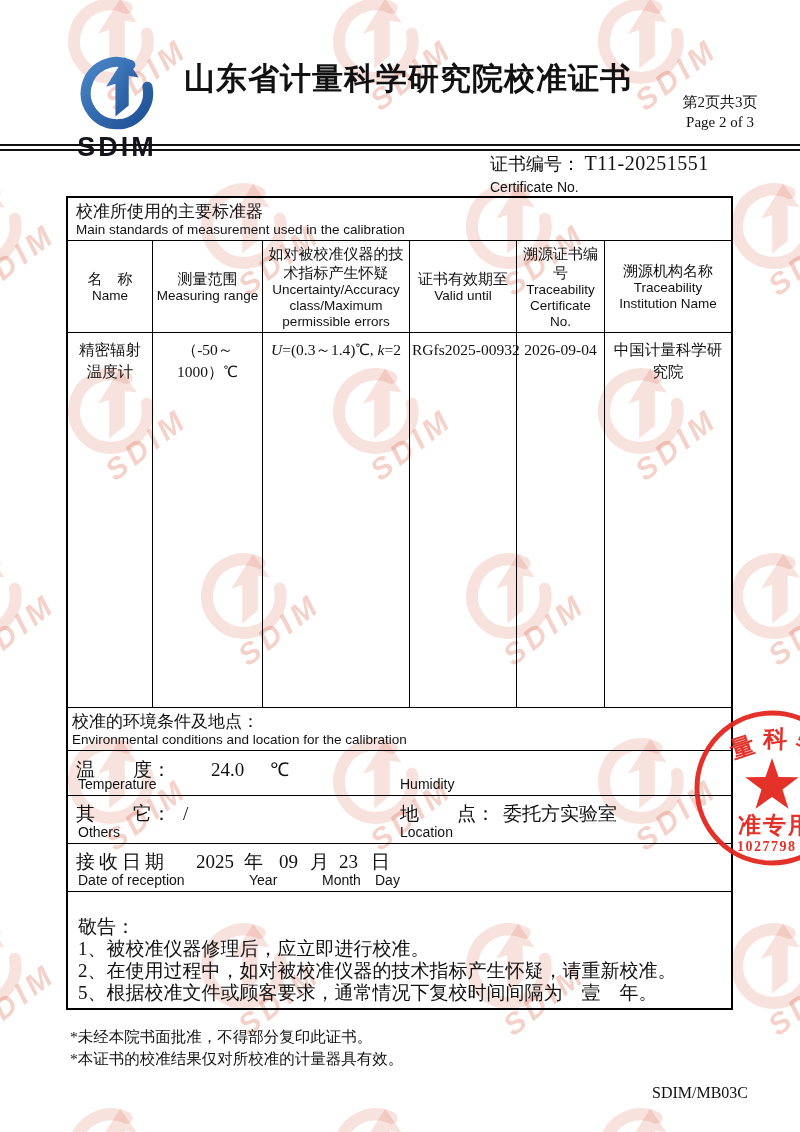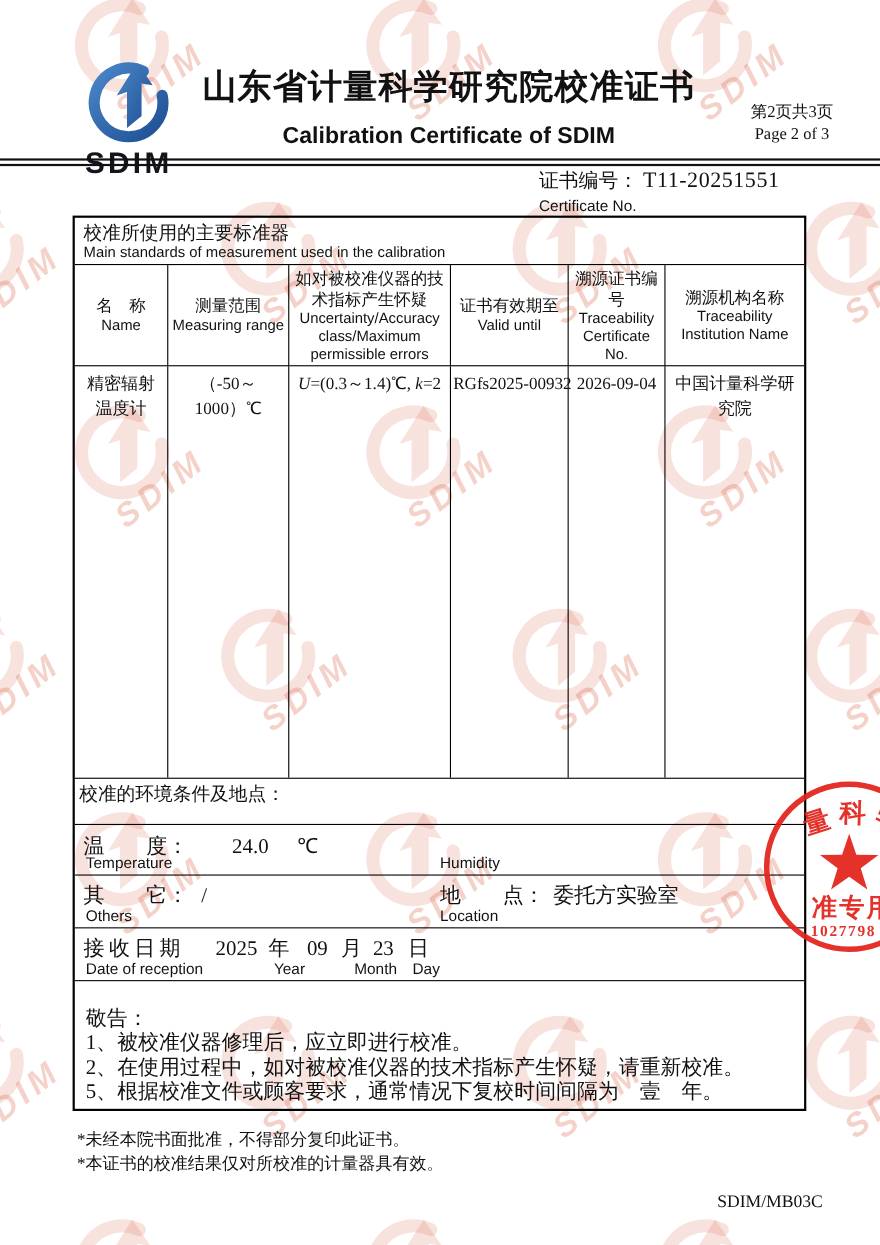--- a/index.html
+++ b/index.html
@@ -266,21 +266,20 @@
           </linearGradient>
         </defs>
         <path d="M67 14 A40 40 0 1 0 89 42" fill="none" stroke="url(#lg)" stroke-width="13" stroke-linecap="round"></path>
         <path d="M60 4 L78 30 L65 28 L65 66 L48 80 L48 38 L36 42 Z" fill="url(#lg)"></path>
       </svg>
       <div class="logo-text">SDIM</div>
     </div>
 
     <div class="title-block">
       <div class="title-cn">山东省计量科学研究院校准证书</div>
-      <div class="title-en">Calibration Certificate of SDIM</div>
     </div>
 
     <div class="page-info">
       <div>第2页共3页</div>
       <div>Page 2 of 3</div>
     </div>
 
     <div class="hrule"></div>
 
     <div class="cert-no">
@@ -327,20 +326,21 @@
         <div class="td">精密辐射温度计</div>
         <div class="td wrapRange">（-50～1000）℃</div>
         <div class="td tight"><i>U</i><span>=(0.3～1.4)℃, </span><i>k</i><span>=2</span></div>
         <div class="td tight">RGfs2025-00932</div>
         <div class="td tight">2026-09-04</div>
         <div class="td last">中国计量科学研究院</div>
       </div>
 
       <div class="env-title">
         <div class="cn sans" style="font-size:17px; line-height:21px;">校准的环境条件及地点：</div>
+        <div class="en sans" style="font-size:13.5px; line-height:16px;">Environmental conditions and location for the calibration</div>
       </div>
 
       <div class="env-row row-temp">
         <div class="cnline">
           <span>温　　度：</span><span class="val">24.0</span><span class="unit">℃</span>
         </div>
         <div class="enline">Temperature</div>
         <div class="enline2">Humidity</div>
       </div>
 

